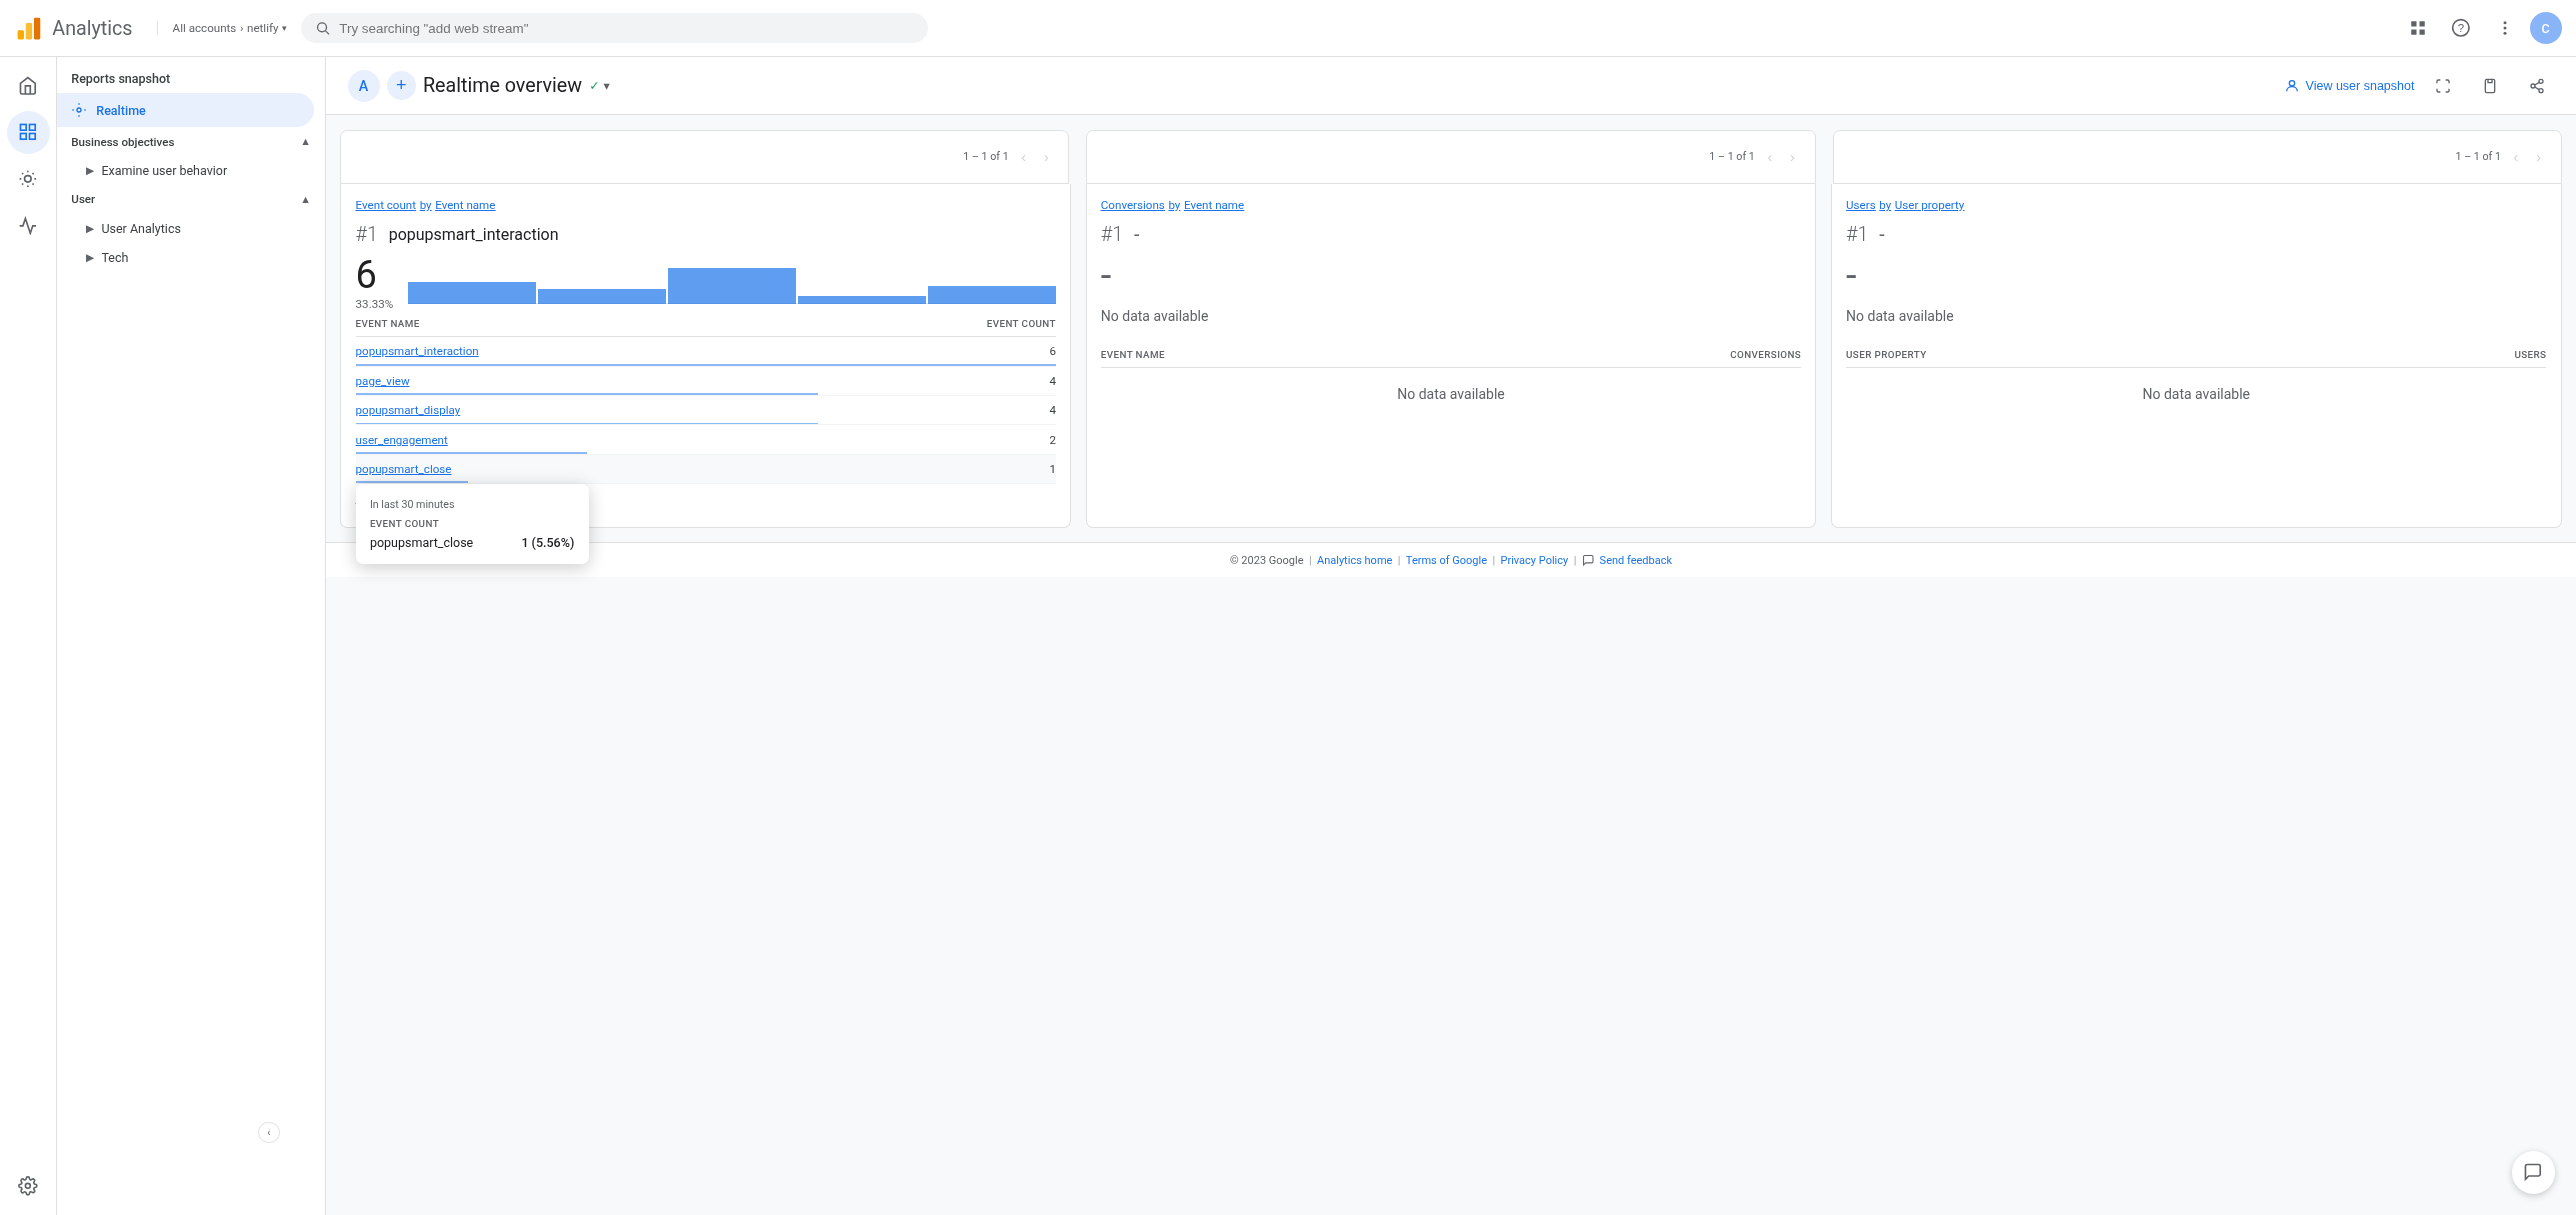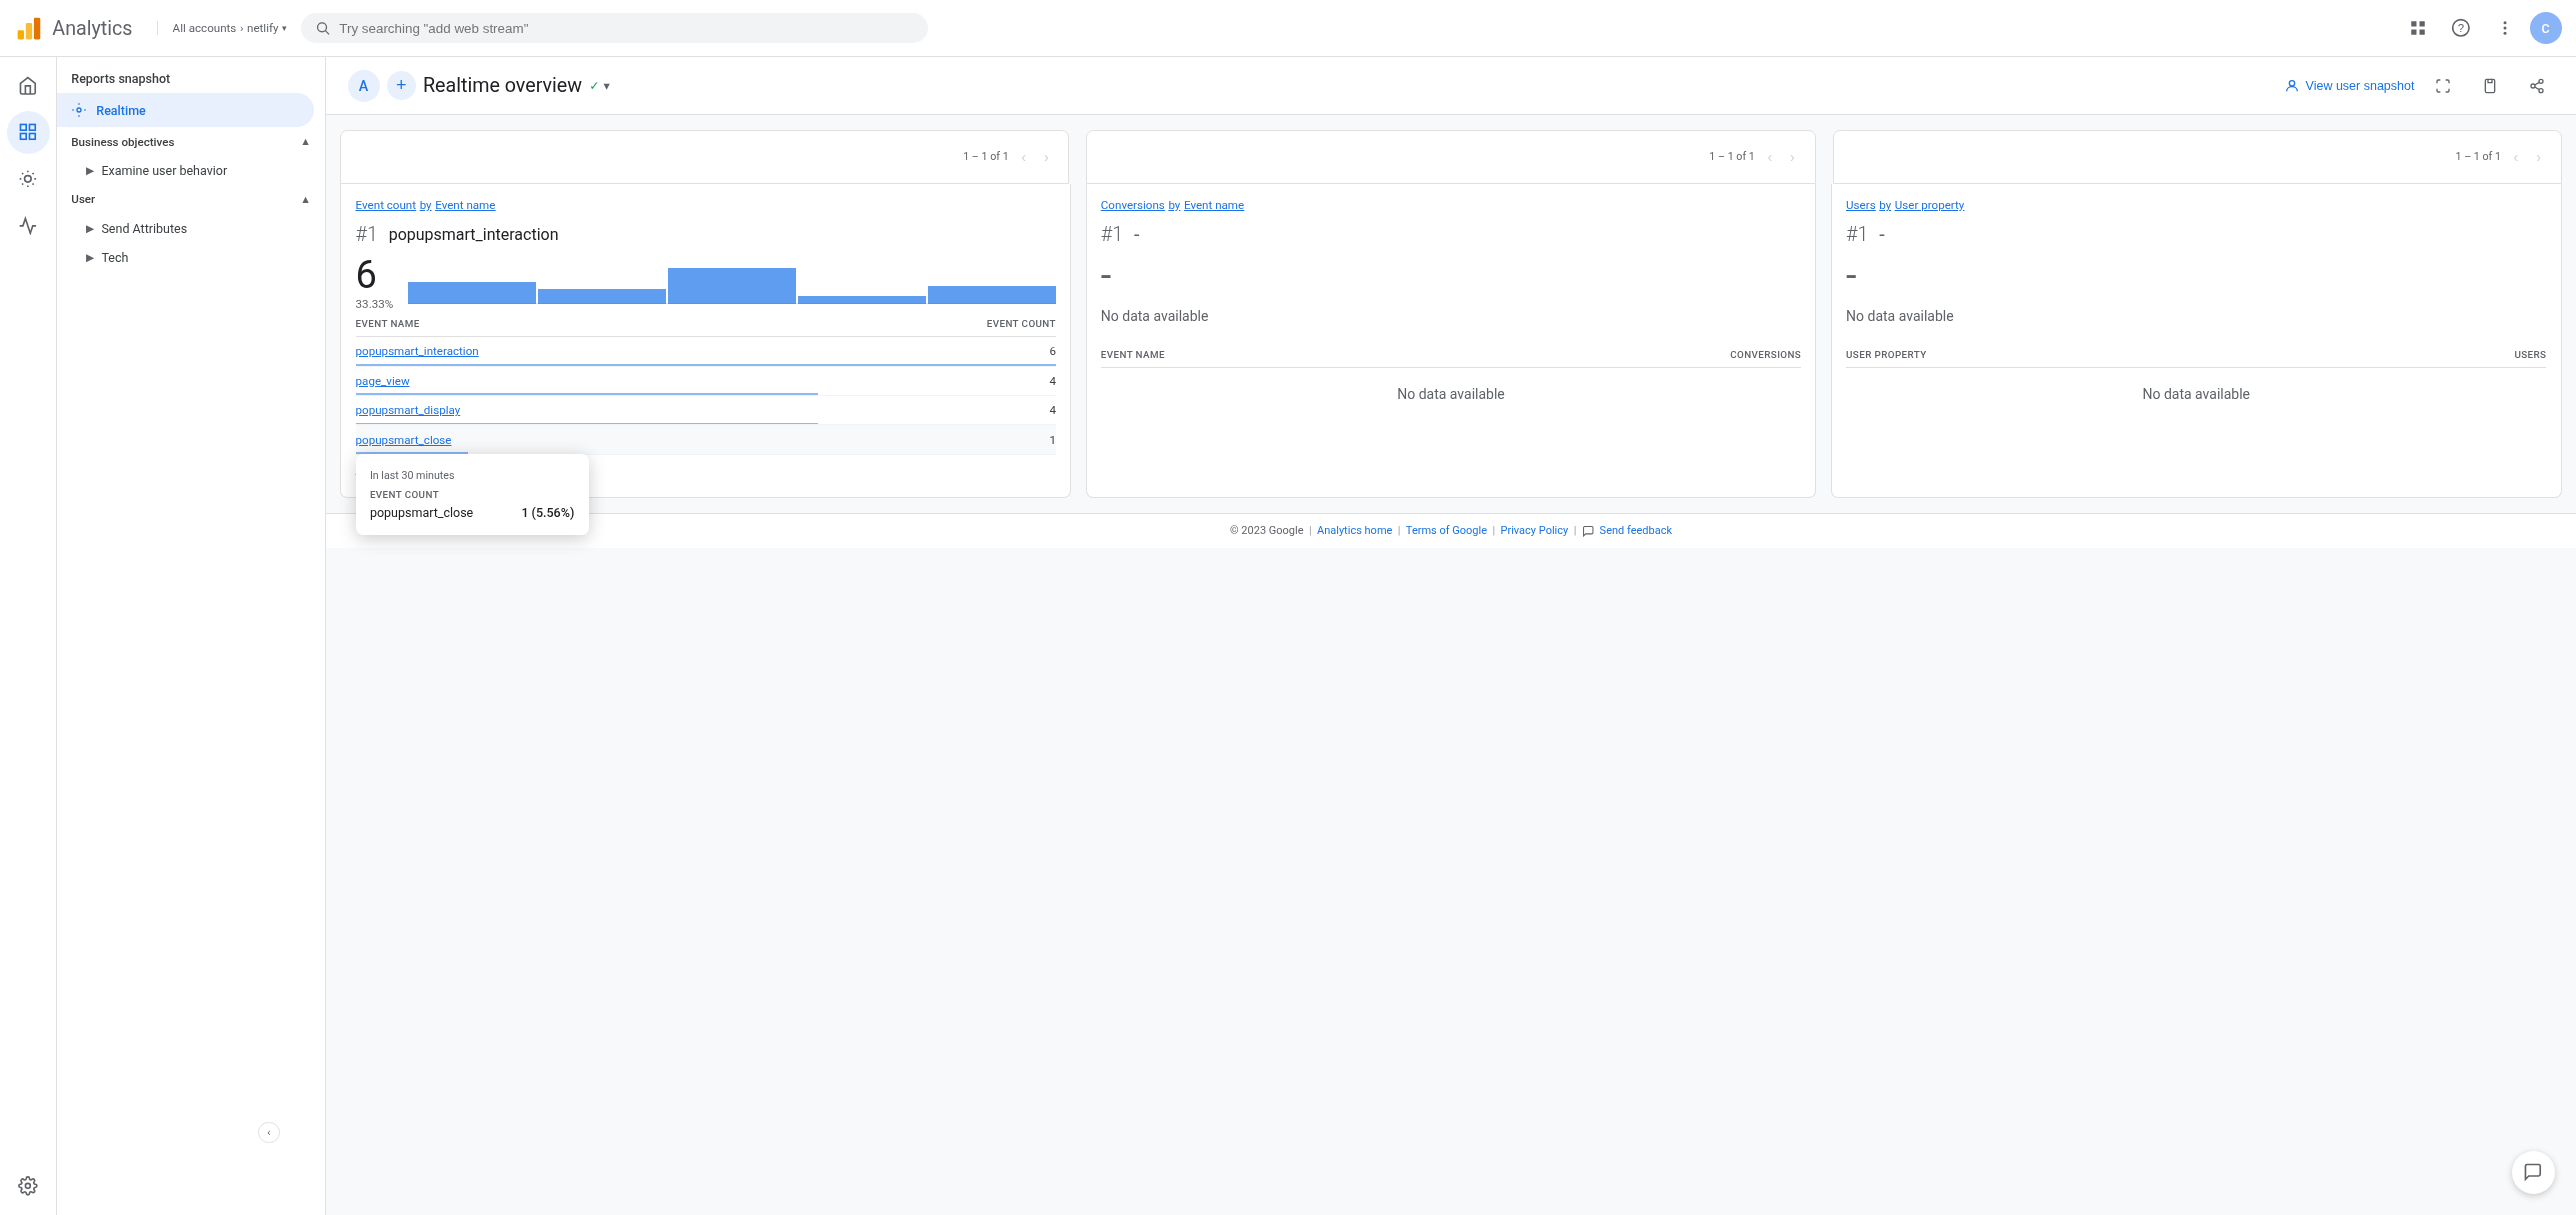--- a/index.html
+++ b/index.html
@@ -220,21 +220,21 @@
         <span style="font-size:10.7px;color:#5f6368;">▶</span>
         <span>Examine user behavior</span>
       </div>
 
       <div class="sidebar-group-label">
         <span>User</span>
         <span class="sidebar-chevron">▲</span>
       </div>
       <div class="sidebar-child" style="display:flex;align-items:center;gap:7.2px;padding:7.2px 14.3px 7.2px 29px;cursor:pointer;font-size:12.5px;color:#3c4043;">
         <span style="font-size:10.7px;color:#5f6368;">▶</span>
-        <span>Send Attributes</span>
+        <span>User Analytics</span>
       </div>
       <div class="sidebar-child" style="display:flex;align-items:center;gap:7.2px;padding:7.2px 14.3px 7.2px 29px;cursor:pointer;font-size:12.5px;color:#3c4043;">
         <span style="font-size:10.7px;color:#5f6368;">▶</span>
         <span>Tech</span>
       </div>
 
     </div>
 
     <div class="sidebar-collapse">‹</div>
 
@@ -341,20 +341,25 @@
             <span class="row-value">4</span>
             <div class="row-progress" style="width:66%;"></div>
           </div>
 
           <div class="table-row">
             <span class="row-name">popupsmart_display</span>
             <span class="row-value">4</span>
             <div class="row-progress" style="width:66%;"></div>
           </div>
 
+          <div class="table-row">
+            <span class="row-name">user_engagement</span>
+            <span class="row-value">2</span>
+            <div class="row-progress" style="width:33%;"></div>
+          </div>
 
           <div class="table-row tooltip-wrapper" style="background:#f8f9fa;">
             <span class="row-name">popupsmart_close</span>
             <span class="row-value">1</span>
             <div class="row-progress" style="width:16%;"></div>
 
             <div class="tooltip">
               <div class="tooltip-label">In last 30 minutes</div>
               <div class="tooltip-section">EVENT COUNT</div>
               <div class="tooltip-row">

